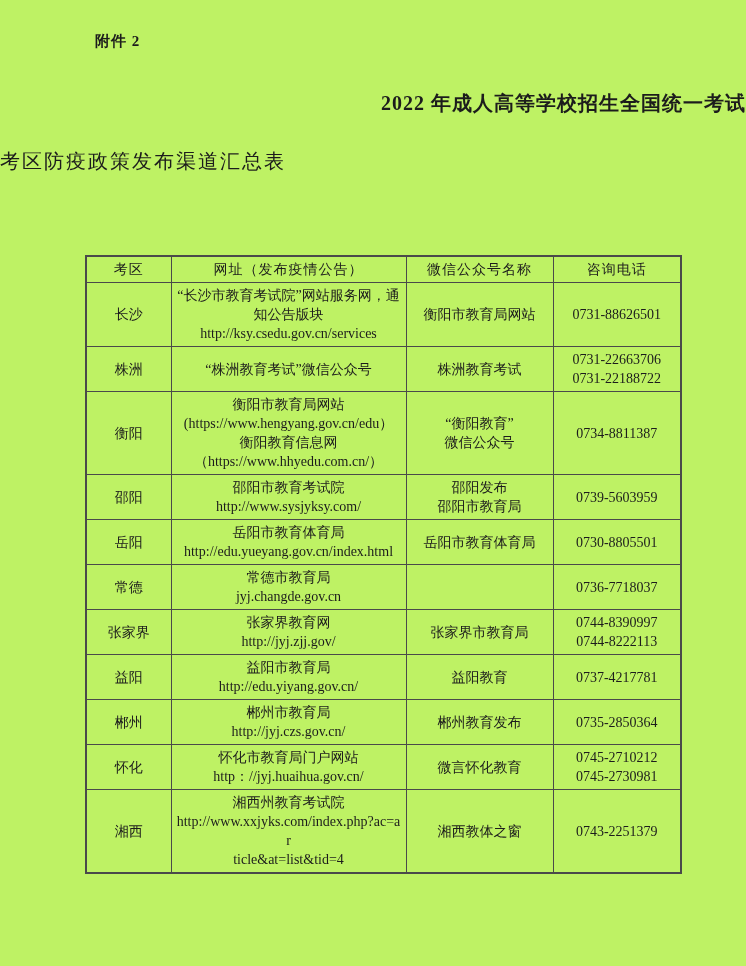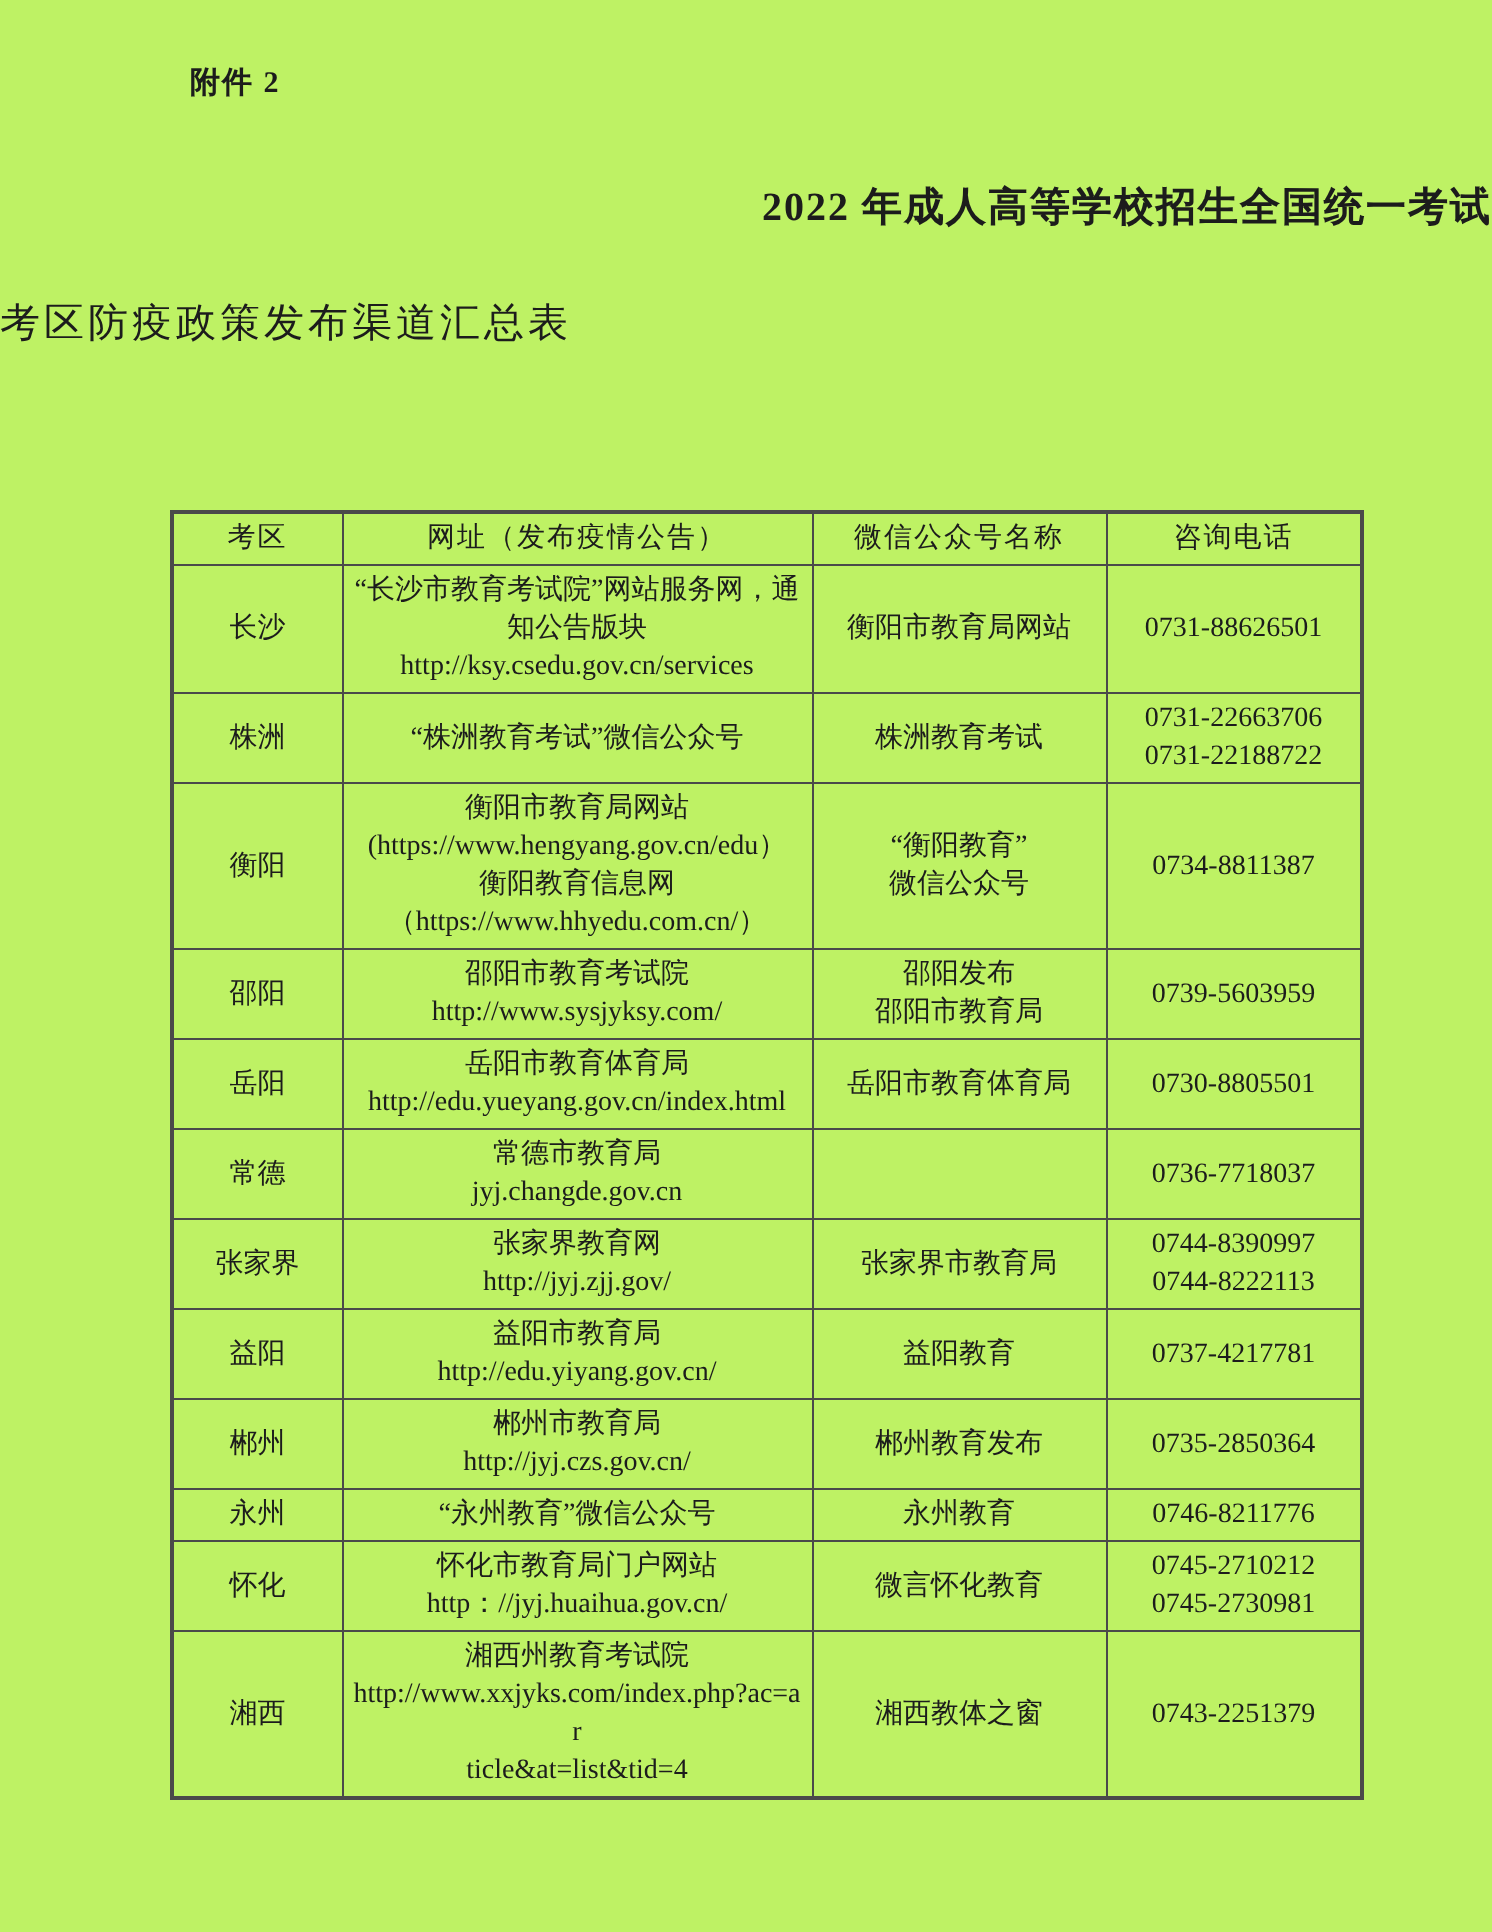--- a/index.html
+++ b/index.html
@@ -239,34 +239,20 @@
           </td>
           <td>
             <div class="line">郴州教育发布</div>
           </td>
           <td>
             <div class="line">0735-2850364</div>
           </td>
         </tr>
         <tr>
           <td>
-            <div class="line">永州</div>
-          </td>
-          <td>
-            <div class="line">“永州教育”微信公众号</div>
-          </td>
-          <td>
-            <div class="line">永州教育</div>
-          </td>
-          <td>
-            <div class="line">0746-8211776</div>
-          </td>
-        </tr>
-        <tr>
-          <td>
             <div class="line">怀化</div>
           </td>
           <td>
             <div class="line">怀化市教育局门户网站</div>
             <div class="line">http：//jyj.huaihua.gov.cn/</div>
           </td>
           <td>
             <div class="line">微言怀化教育</div>
           </td>
           <td>

